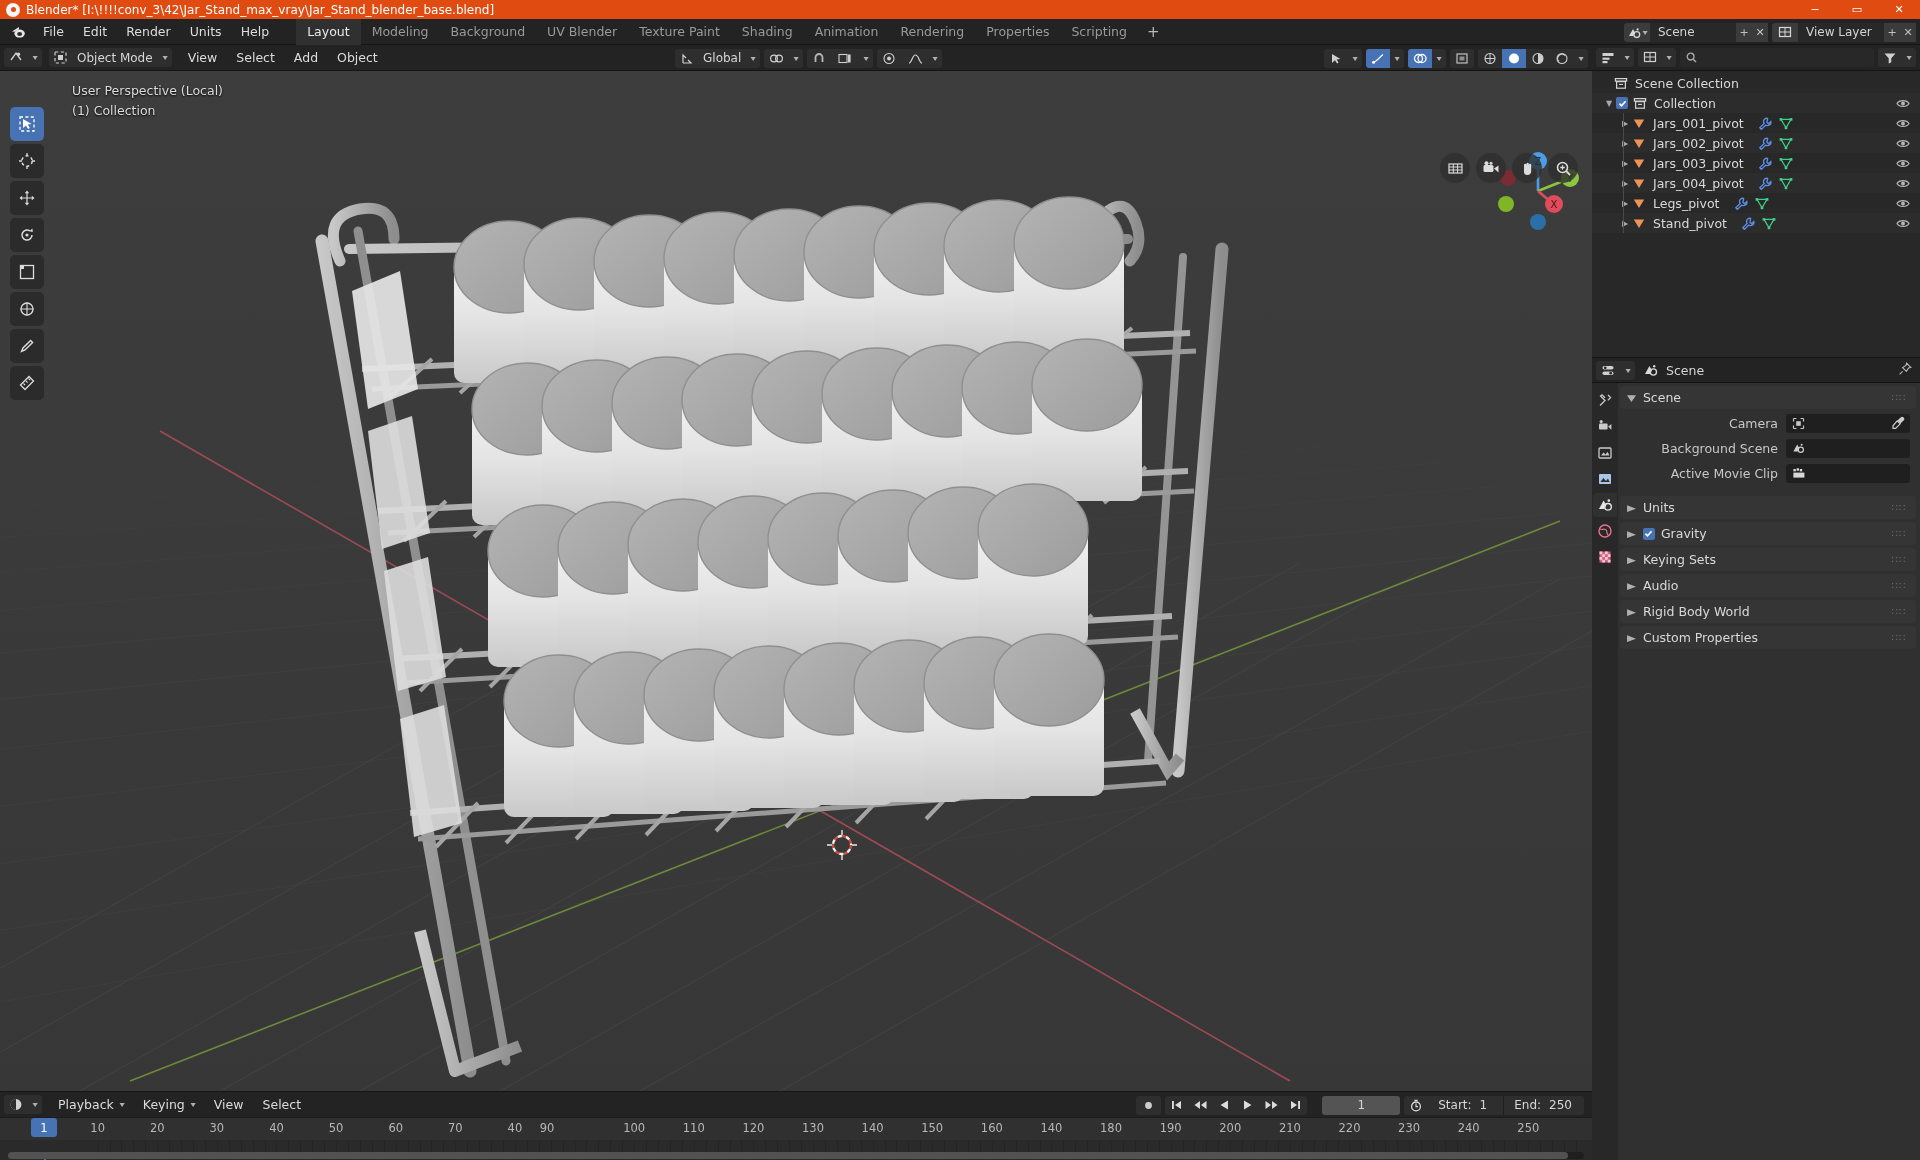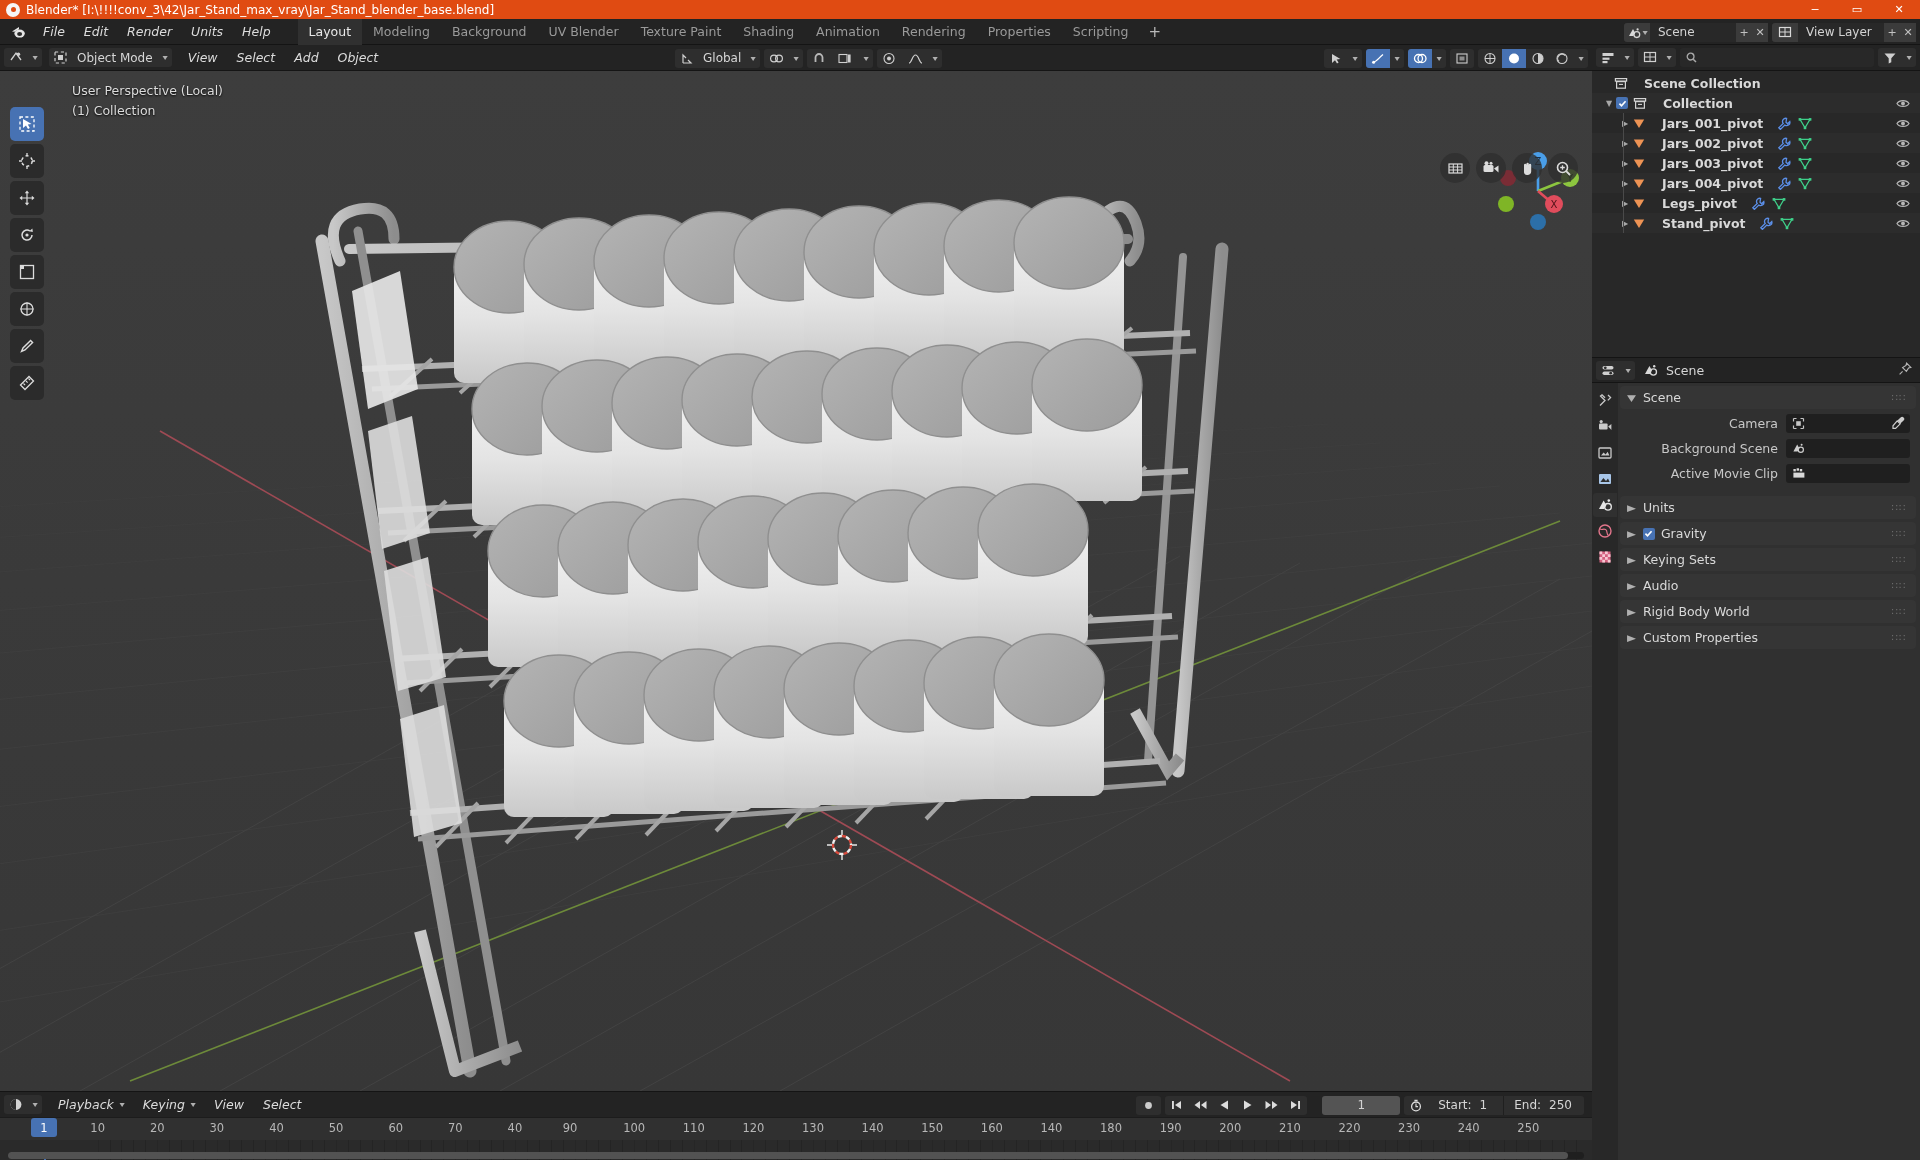--- a/index.html
+++ b/index.html
@@ -16,21 +16,21 @@
   #titlebar .tb-title{white-space:nowrap;overflow:hidden;}
   #winbtns{position:absolute;right:0;top:0;height:19px;display:flex;}
   #winbtns div{width:42px;height:19px;display:flex;align-items:center;justify-content:center;
     font-size:11px;color:#fff;}
 
   
   #topbar{height:26px;background:#232323;display:flex;align-items:center;padding:0 4px;
     border-bottom:1px solid #141414;position:relative;}
   .blender-logo{width:20px;height:20px;margin:0 6px 0 4px;flex:0 0 auto;}
   .menu{display:flex;align-items:center;gap:1px;}
-  .menu>div{padding:3px 9px;font-size:12.5px;color:#dcdcdc;border-radius:3px;white-space:nowrap;font-style:italic;}
+  .menu>div{padding:3px 9px;font-size:12.5px;color:#dcdcdc;border-radius:3px;white-space:nowrap;}
   .wsspace{display:flex;align-items:flex-end;margin-left:18px;height:26px;}
   .wstab{padding:5px 11px 5px;font-size:12.5px;color:#9a9a9a;white-space:nowrap;
     align-self:stretch;display:flex;align-items:center;}
   .wstab.active{background:#303030;color:#e8e8e8;}
   .wstab.plus{color:#b9b9b9;font-size:15px;padding:5px 9px;}
   #topright{position:absolute;right:4px;top:0;height:26px;display:flex;align-items:center;gap:4px;}
   .fld{height:19px;background:#282828;border-radius:3px;display:flex;align-items:center;
     font-size:12px;color:#d3d3d3;}
   .fld .ic{width:26px;height:19px;background:#3b3b3b;border-radius:3px 0 0 3px;
     display:flex;align-items:center;justify-content:center;gap:1px;}
@@ -89,21 +89,21 @@
   #olheader{height:26px;background:#232323;display:flex;align-items:center;padding:0 4px;gap:4px;
     border-bottom:1px solid #141414;}
   #search{flex:1;height:19px;background:#282828;border-radius:3px;display:flex;align-items:center;
     padding:0 6px;gap:5px;}
   #outliner{height:286px;background:#282828;overflow:hidden;padding-top:2px;}
   .olrow{height:20px;display:flex;align-items:center;padding-left:8px;position:relative;
     font-size:12.5px;color:#d9d9d9;}
   .olrow:nth-child(even){background:#2c2c2c;}
   .olrow .tw{width:14px;display:flex;align-items:center;justify-content:center;
     font-size:8px;color:#a8a8a8;}
-  .olrow .nm{margin-left:16px;white-space:nowrap;font-weight:bold;}
+  .olrow .nm{margin-left:7px;white-space:nowrap;}
   .olrow .eye{position:absolute;right:10px;top:0;height:20px;display:flex;align-items:center;}
   .olrow .ic2{display:flex;align-items:center;gap:7px;margin-left:14px;}
   .indent1{padding-left:10px;}
   .indent2{padding-left:26px;}
   .treeline{position:absolute;left:31px;top:0;bottom:0;width:1px;background:#4a4a4a;}
 
   
   #prheader{height:26px;background:#232323;display:flex;align-items:center;padding:0 4px;gap:8px;
     border-top:1px solid #141414;border-bottom:1px solid #141414;position:relative;}
   #props{flex:1;display:flex;background:#303030;overflow:hidden;}
@@ -824,21 +824,21 @@
     <div id="tlruler">
       <div id="ticks">
           <div class="tick" style="left: 97.6498px;">10</div>
           <div class="tick" style="left: 157.261px;">20</div>
           <div class="tick" style="left: 216.872px;">30</div>
           <div class="tick" style="left: 276.482px;">40</div>
           <div class="tick" style="left: 336.093px;">50</div>
           <div class="tick" style="left: 395.704px;">60</div>
           <div class="tick" style="left: 455.315px;">70</div>
           <div class="tick" style="left: 514.926px;">40</div>
-          <div class="tick" style="left: 570px;">90</div>
+          <div class="tick" style="left: 547px;">90</div>
           <div class="tick" style="left: 634.148px;">100</div>
           <div class="tick" style="left: 693.759px;">110</div>
           <div class="tick" style="left: 753.37px;">120</div>
           <div class="tick" style="left: 812.981px;">130</div>
           <div class="tick" style="left: 872.591px;">140</div>
           <div class="tick" style="left: 932.202px;">150</div>
           <div class="tick" style="left: 991.813px;">160</div>
           <div class="tick" style="left: 1051.42px;">140</div>
           <div class="tick" style="left: 1111.04px;">180</div>
           <div class="tick" style="left: 1170.65px;">190</div>

